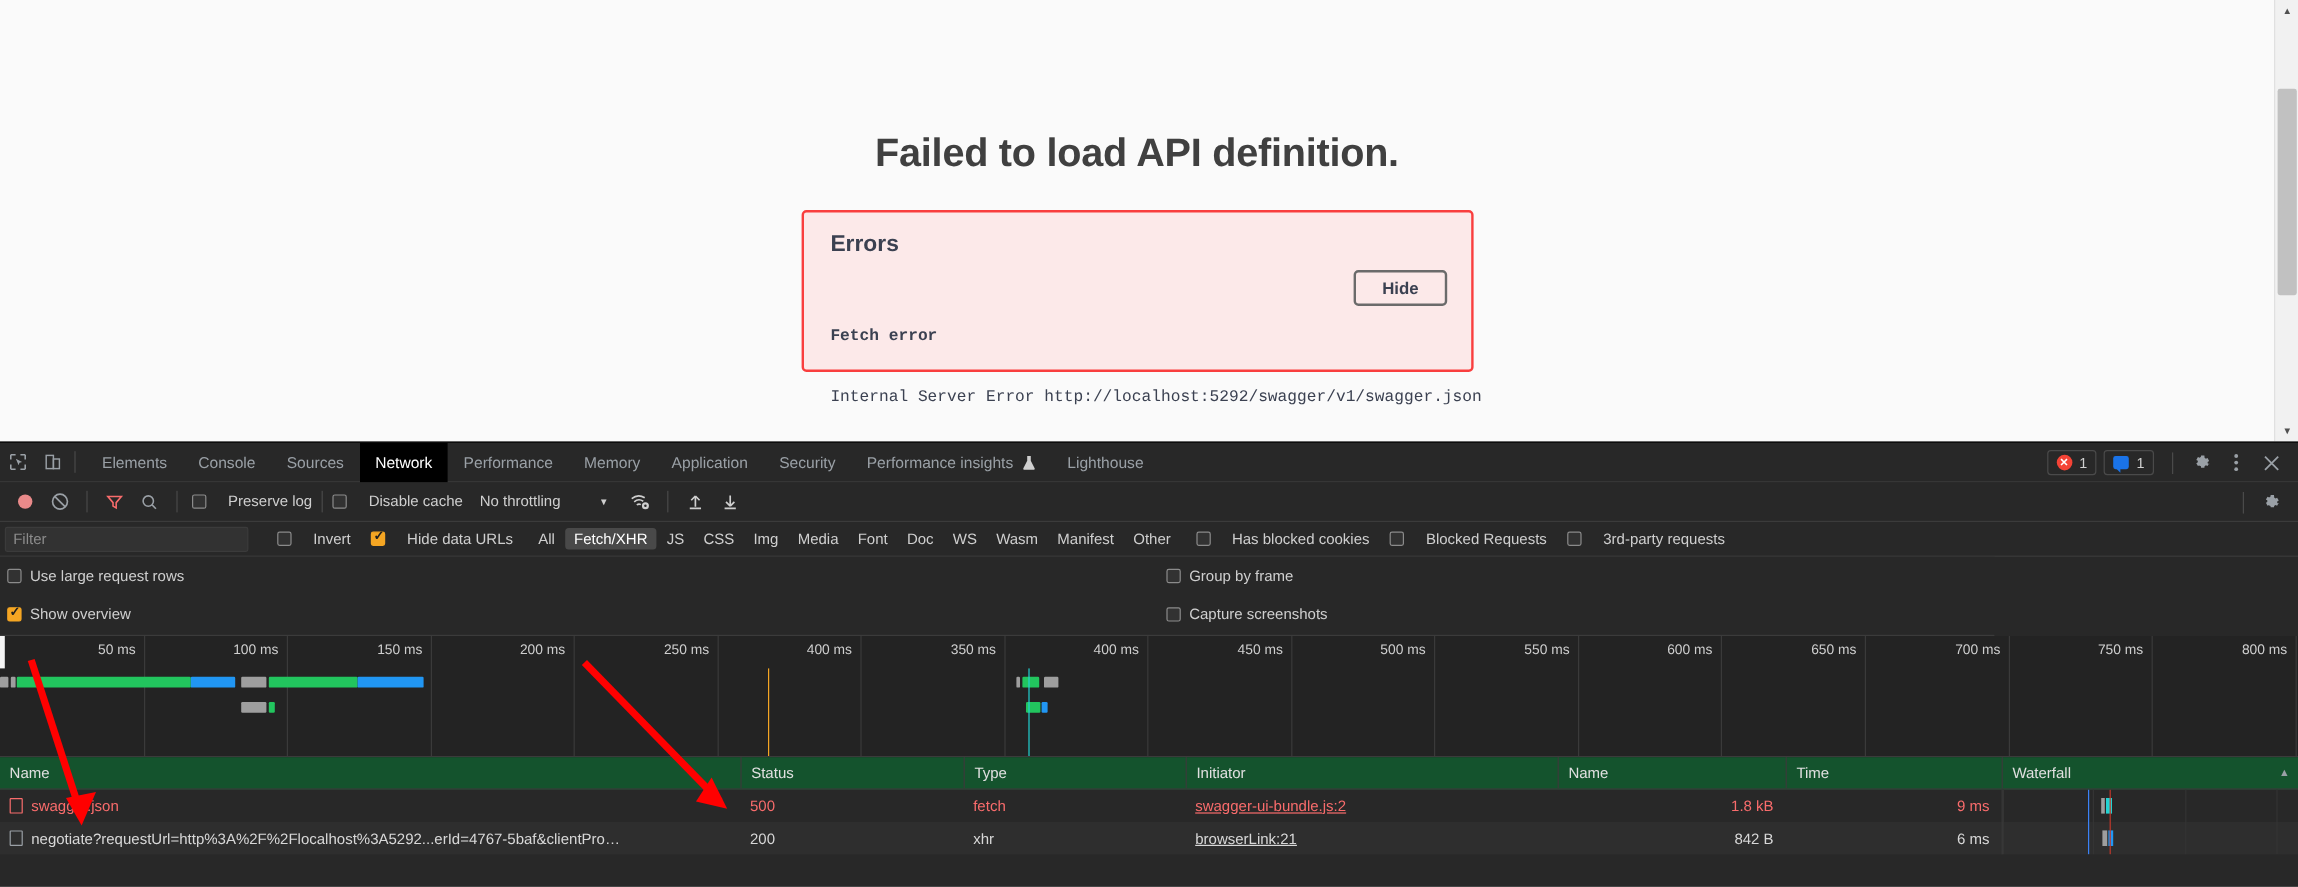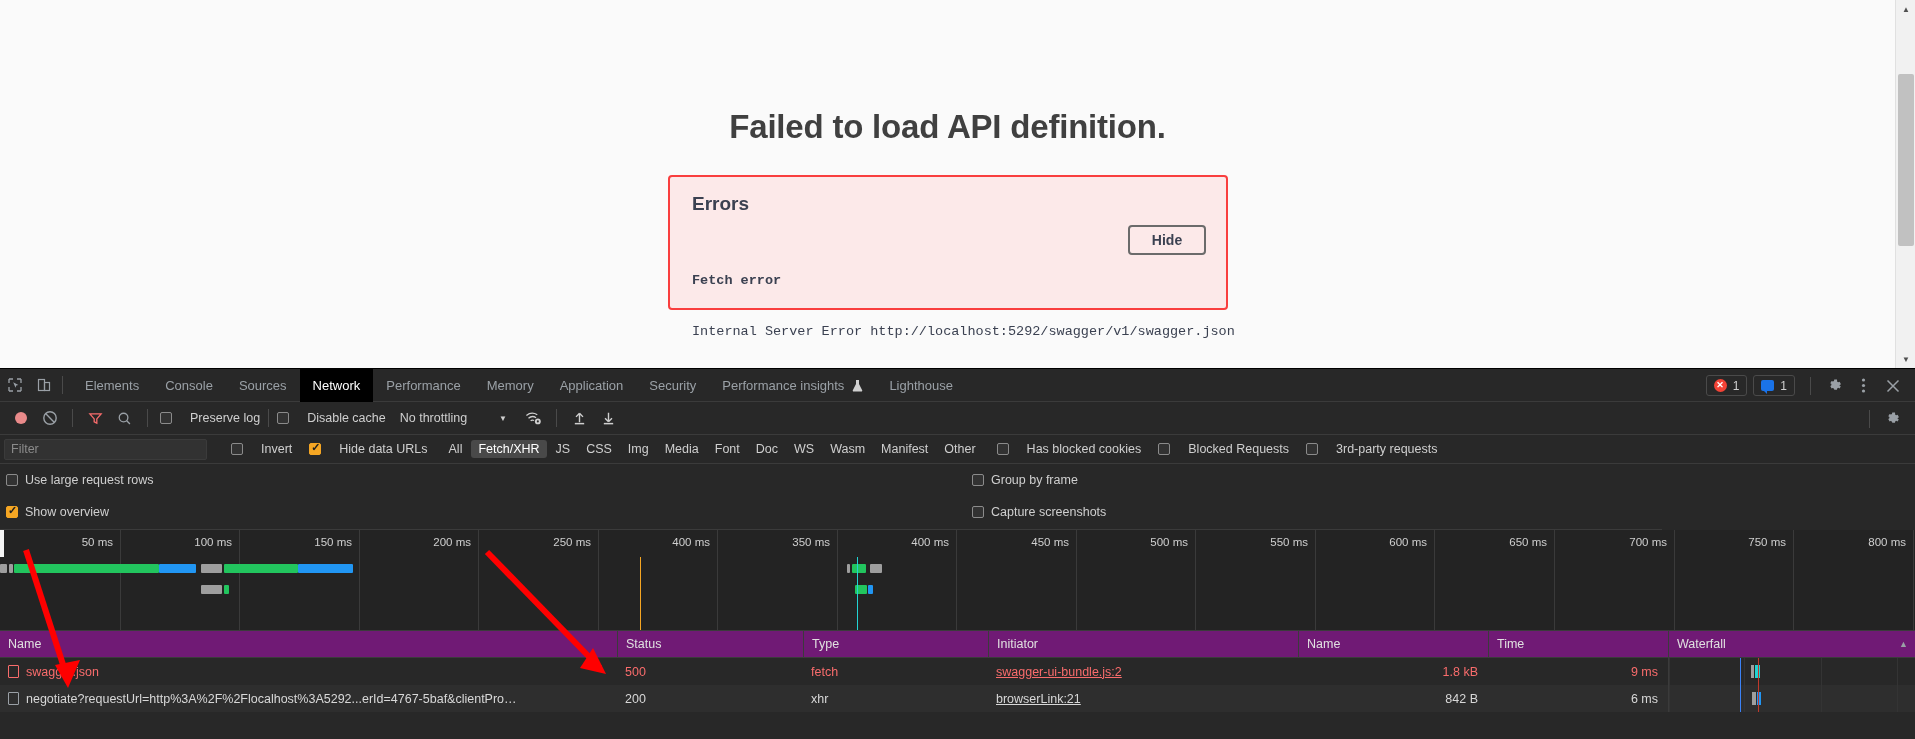--- a/index.html
+++ b/index.html
@@ -205,21 +205,21 @@
     position: absolute; left: 0; top: 0; width: 4px; height: 27px;
     background: #f5f5f5;
   }
   .ov-bar { position: absolute; height: 9px; border-radius: 1px; }
   .ov-line { position: absolute; top: 27px; width: 1px; height: 74px; }
 
   
   #table { position: relative; width: 1915px; height: 108px; background: #282828; }
   #thead {
     position: relative; display: flex; height: 27px;
-    background: #701a75; border-bottom: 1px solid #3b3b3b;
+    background: #14532d; border-bottom: 1px solid #3b3b3b;
   }
   .th {
     display: flex; align-items: center;
     padding-left: 8px; font-size: 12.5px; color: #e0e0e0;
     border-left: 1px solid #3b3b3b; flex: none; cursor: pointer;
     position: relative;
   }
   .th:first-child { border-left: none; }
   .tr { display: flex; height: 27px; align-items: stretch; }
   .tr.alt { background: #2e2e2e; }

